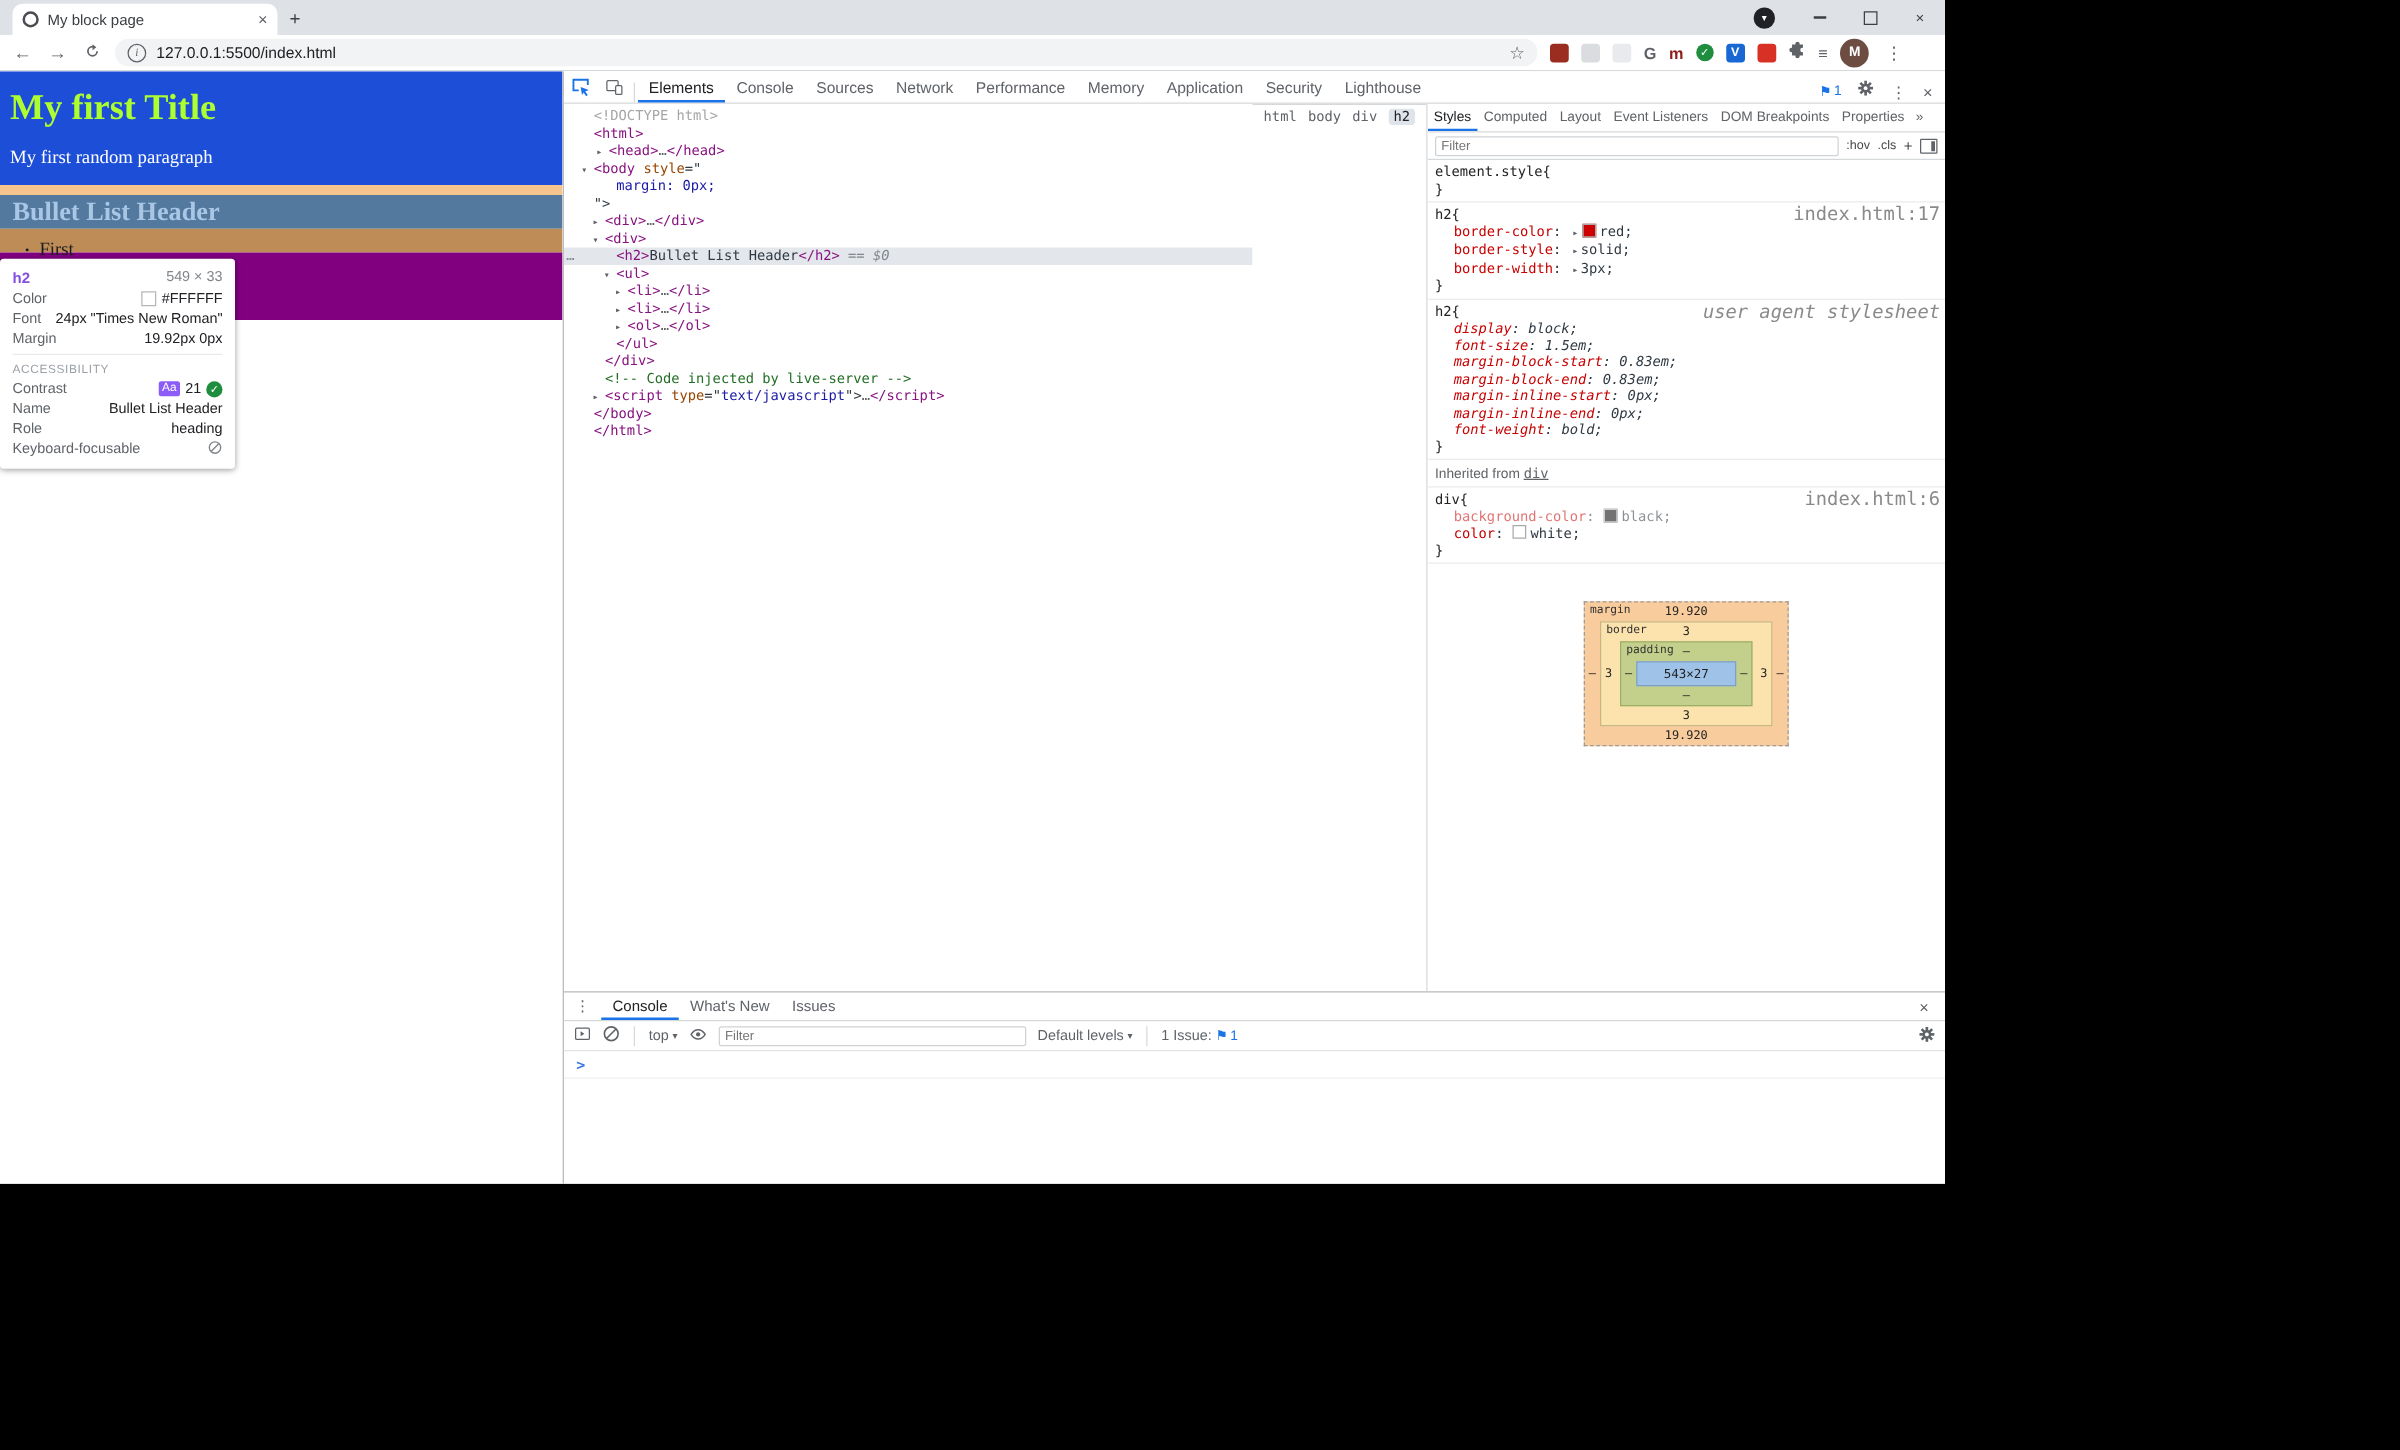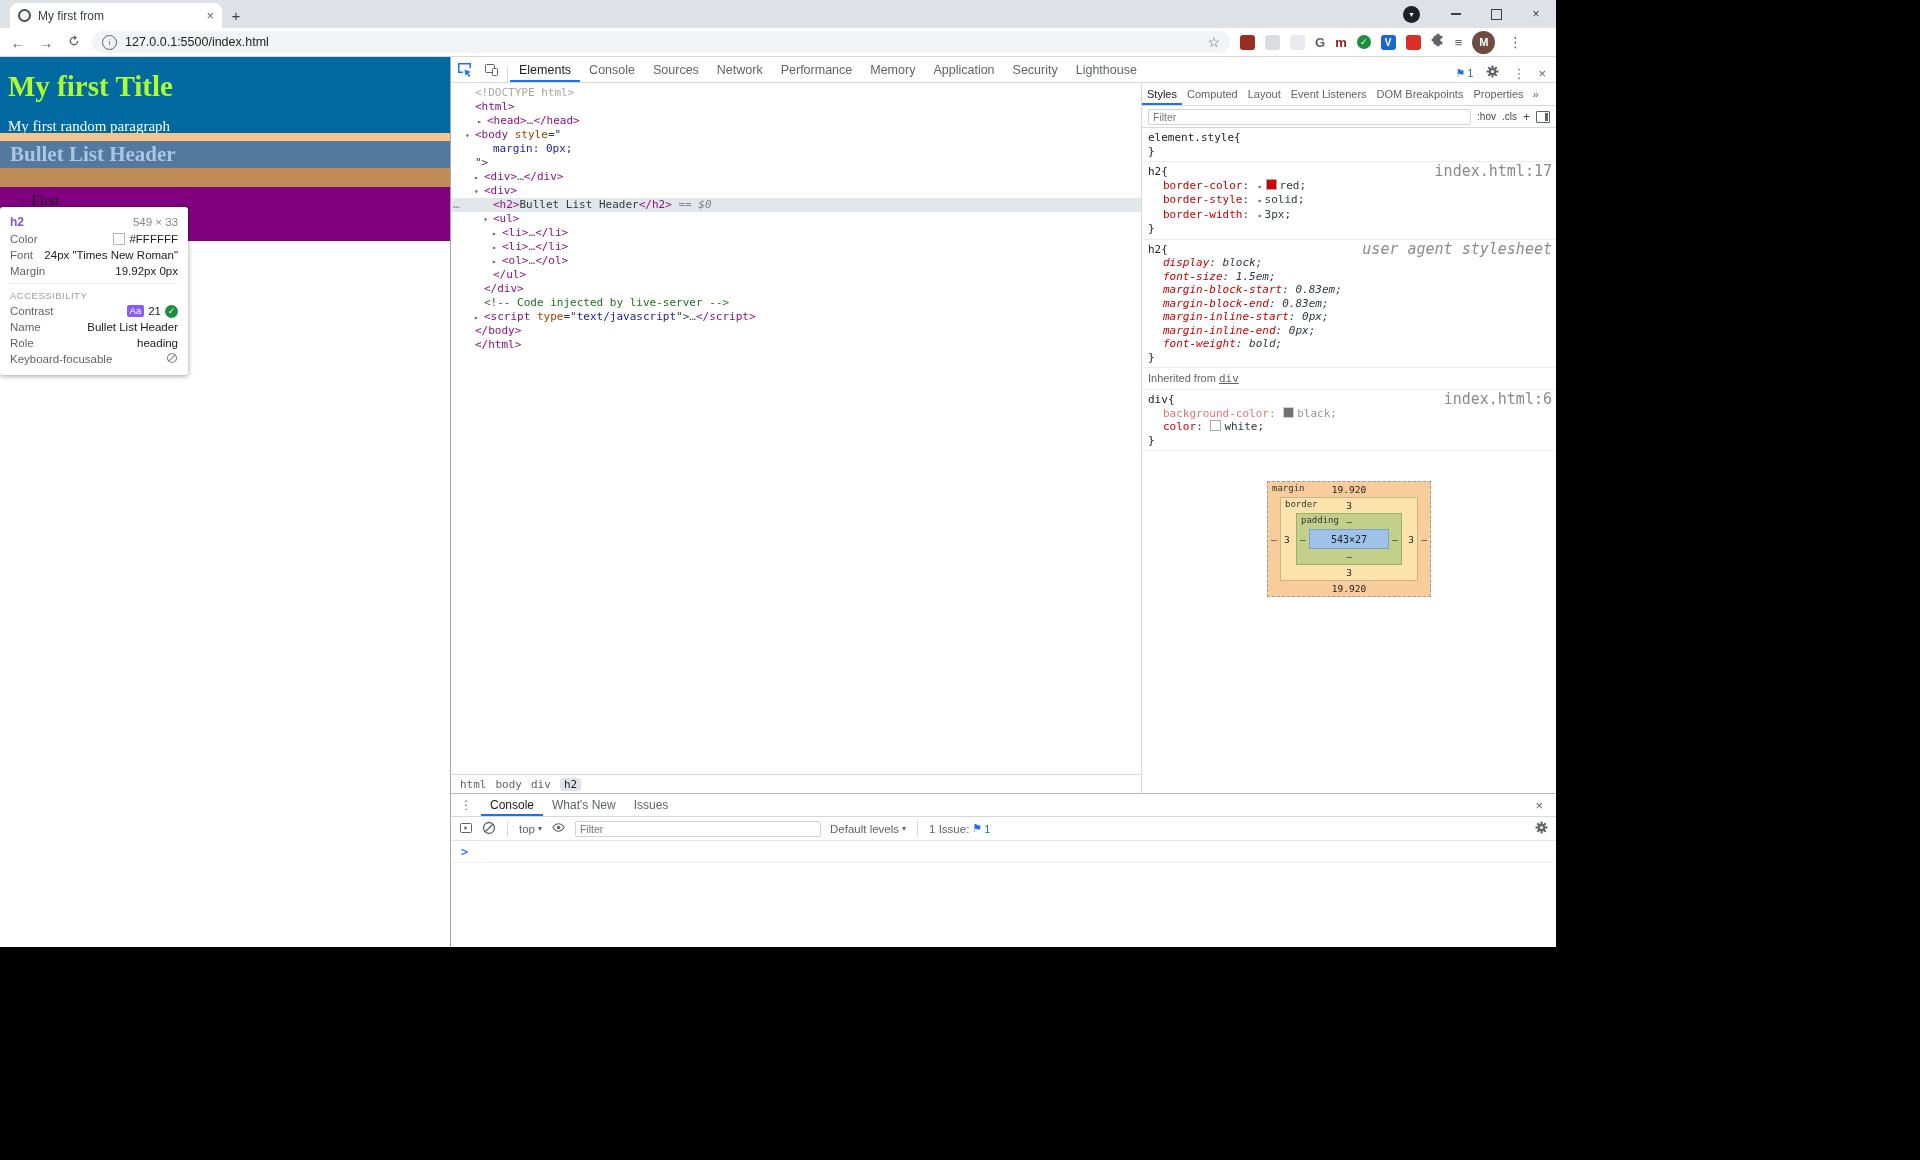--- a/index.html
+++ b/index.html
@@ -37,21 +37,21 @@
                 display:flex;align-items:center;justify-content:center}
   .avatar{width:23px;height:23px;border-radius:50%;background:#6d4c41;color:#fff;display:flex;
           align-items:center;justify-content:center;font-size:11px;font-weight:bold}
   .kebab{color:#5f6368;font-size:14px;margin:0 3px}
 
   
   .main{display:flex;height:890px}
 
   
   .viewport{width:450px;flex:none;position:relative;background:#fff;overflow:hidden}
-  .vp-black{height:76px;background:#0369a1;padding:0 8px;overflow:hidden}
+  .vp-black{height:91px;background:#1d4ed8;padding:0 8px;overflow:hidden}
   .vp-title{margin:0;padding-top:13px;font-family:"Liberation Serif",serif;font-weight:bold;font-size:29px;color:#adff2f}
   .vp-para{margin:0;padding-top:15px;font-family:"Liberation Serif",serif;font-size:15px;color:#fff}
   .vp-band1{height:8px;background:#f6c58e}
   .vp-h2bar{height:27px;background:#53799f;display:flex;align-items:center;padding:0 10px}
   .vp-h2text{font-family:"Liberation Serif",serif;font-weight:bold;font-size:21px;color:#a9c6e4}
   .vp-band2{height:19px;background:#bd8c57}
   .vp-purple{height:54px;background:#800080}
   .vp-first{position:absolute;left:20px;top:135px;font-family:"Liberation Serif",serif;font-size:15px;color:#1d1d1d;
             display:flex;align-items:center;gap:8px}
   .vp-bullet{font-size:10px}
@@ -77,21 +77,21 @@
   .dt-topbar{height:25px;border-bottom:1px solid #d6d9dc;display:flex;align-items:flex-end;flex:none}
   .dt-icbtn{width:27px;height:25px;display:flex;align-items:center;justify-content:center}
   .dt-sep{width:1px;height:16px;background:#d6d9dc;margin:0 2px}
   .dt-tab{padding:0 9px;font-size:12.5px;color:#5f6368;height:25px;display:flex;align-items:center;white-space:nowrap}
   .dt-tab.sel{color:#202124;box-shadow:inset 0 -2px 0 #1a73e8}
   .dt-right{margin-left:auto;display:flex;align-items:center;gap:13px;padding-right:10px}
   .flag{color:#1a73e8;font-size:11px;display:flex;gap:2px;align-items:center}
   .icon-gray{color:#5f6368;font-size:13px;line-height:1}
 
   .dt-body{flex:1;display:flex;min-height:0}
-  .dt-left{width:690px;flex:none;display:flex;flex-direction:column;min-height:0}
+  .dt-left{width:690px;flex:none;display:flex;flex-direction:row;min-height:0}
   .dom-tree{flex:1;padding-top:3px;font-family:"DejaVu Sans Mono",monospace;font-size:11px;overflow:hidden}
   .tree-line{height:14px;line-height:14px;position:relative;white-space:pre}
   .tree-line.hl{background:#e3e7eb}
   .gutter{position:absolute;left:2px;color:#80868b}
   .arrow{display:inline-block;width:10px;color:#5f6368;font-size:8px}
   .seg-doctype{color:#a5a5a5}
   .seg-tag{color:#881280}
   .seg-dots{color:#5f6368}
   .seg-attr{color:#994500}
   .seg-value{color:#1a1aa6}
@@ -166,21 +166,21 @@
   .cd-rest{flex:1}
 </style>
 </head>
 <body>
 
 <div class="window">
 
   <div class="tabstrip">
     <div class="tab">
       <span class="tab-fav"></span>
-      <span class="tab-title">My first from</span>
+      <span class="tab-title">My block page</span>
       <span class="tab-close">×</span>
     </div>
     <div class="newtab">
         <span>+</span>
       </div>
     <div class="win-controls">
       <div class="win-badge">
           <span>▾</span>
         </div>
       <div class="win-btn">

